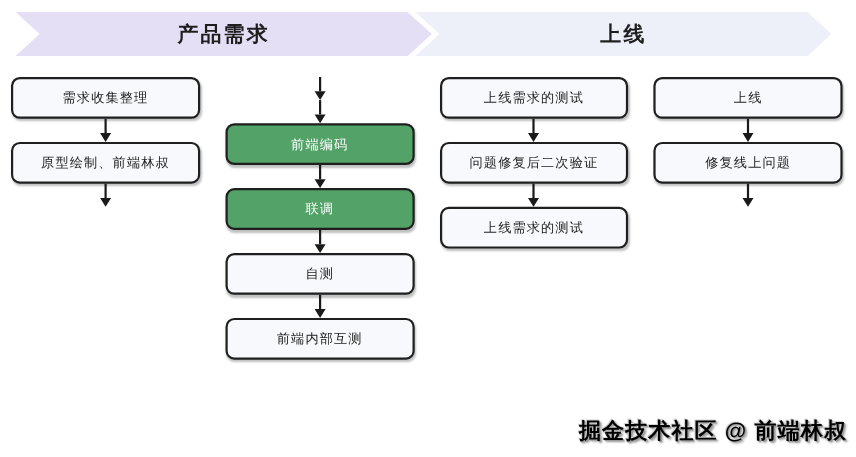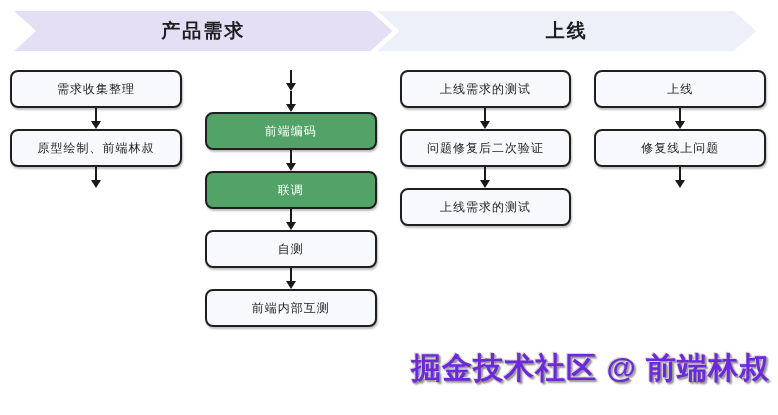--- a/index.html
+++ b/index.html
@@ -75,25 +75,25 @@
     width: 0; height: 0;
     border-left: 5px solid transparent;
     border-right: 5px solid transparent;
     border-top: 8px solid #1a1a1a;
   }
 
   
   .watermark {
     position: absolute;
     right: 8px;
-    bottom: 26px;
-    font-size: 30px;
+    bottom: 10px;
+    font-size: 20px;
     font-weight: bold;
     letter-spacing: 1px;
-    color: #6d28d9;
+    color: #000000;
     text-shadow: -1px -1px 0 #d4d4d4, 1px 1px 0 #9a9a9a, 2px 2px 2px #8f8f8f;
     white-space: nowrap;
   }
 </style>
 </head>
 <body>
 
 <div class="banners">
     <div class="banner" style="background: rgb(229, 223, 246);">
       <span>产品需求</span>

